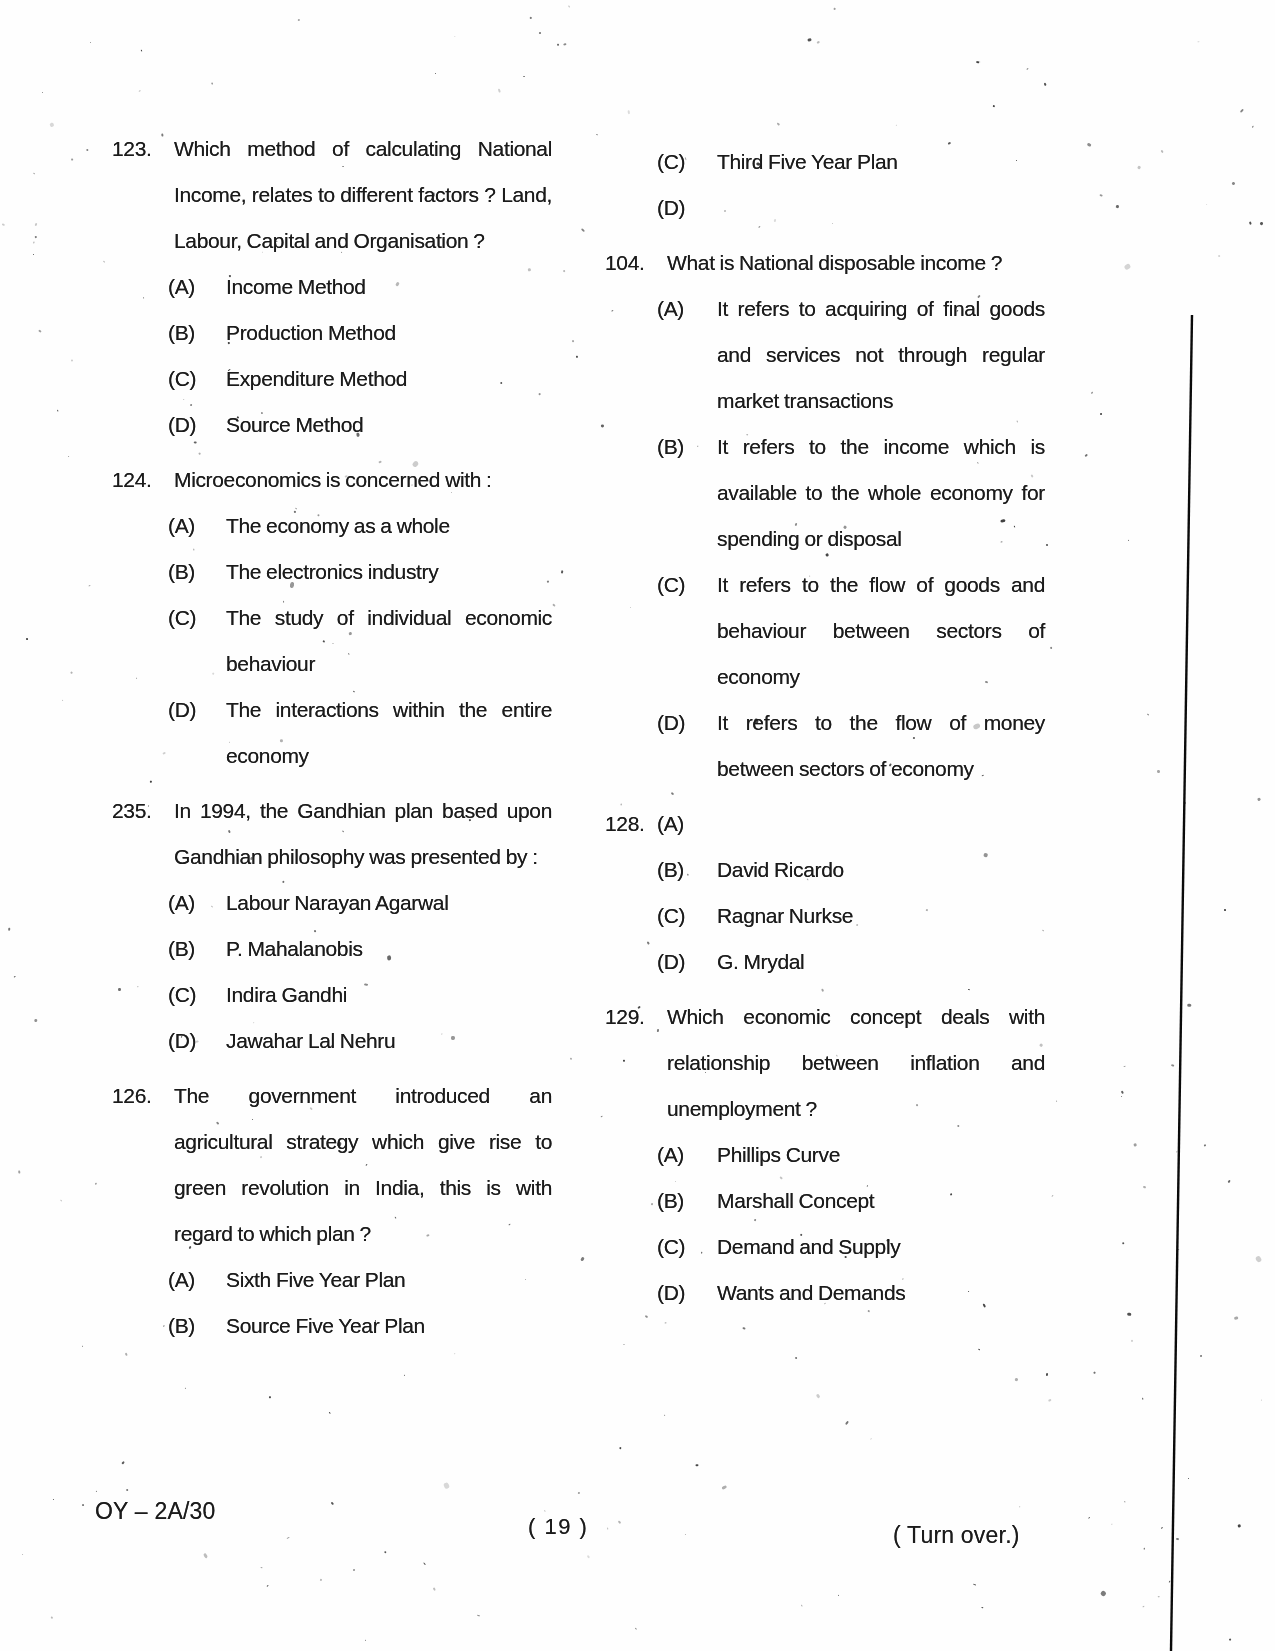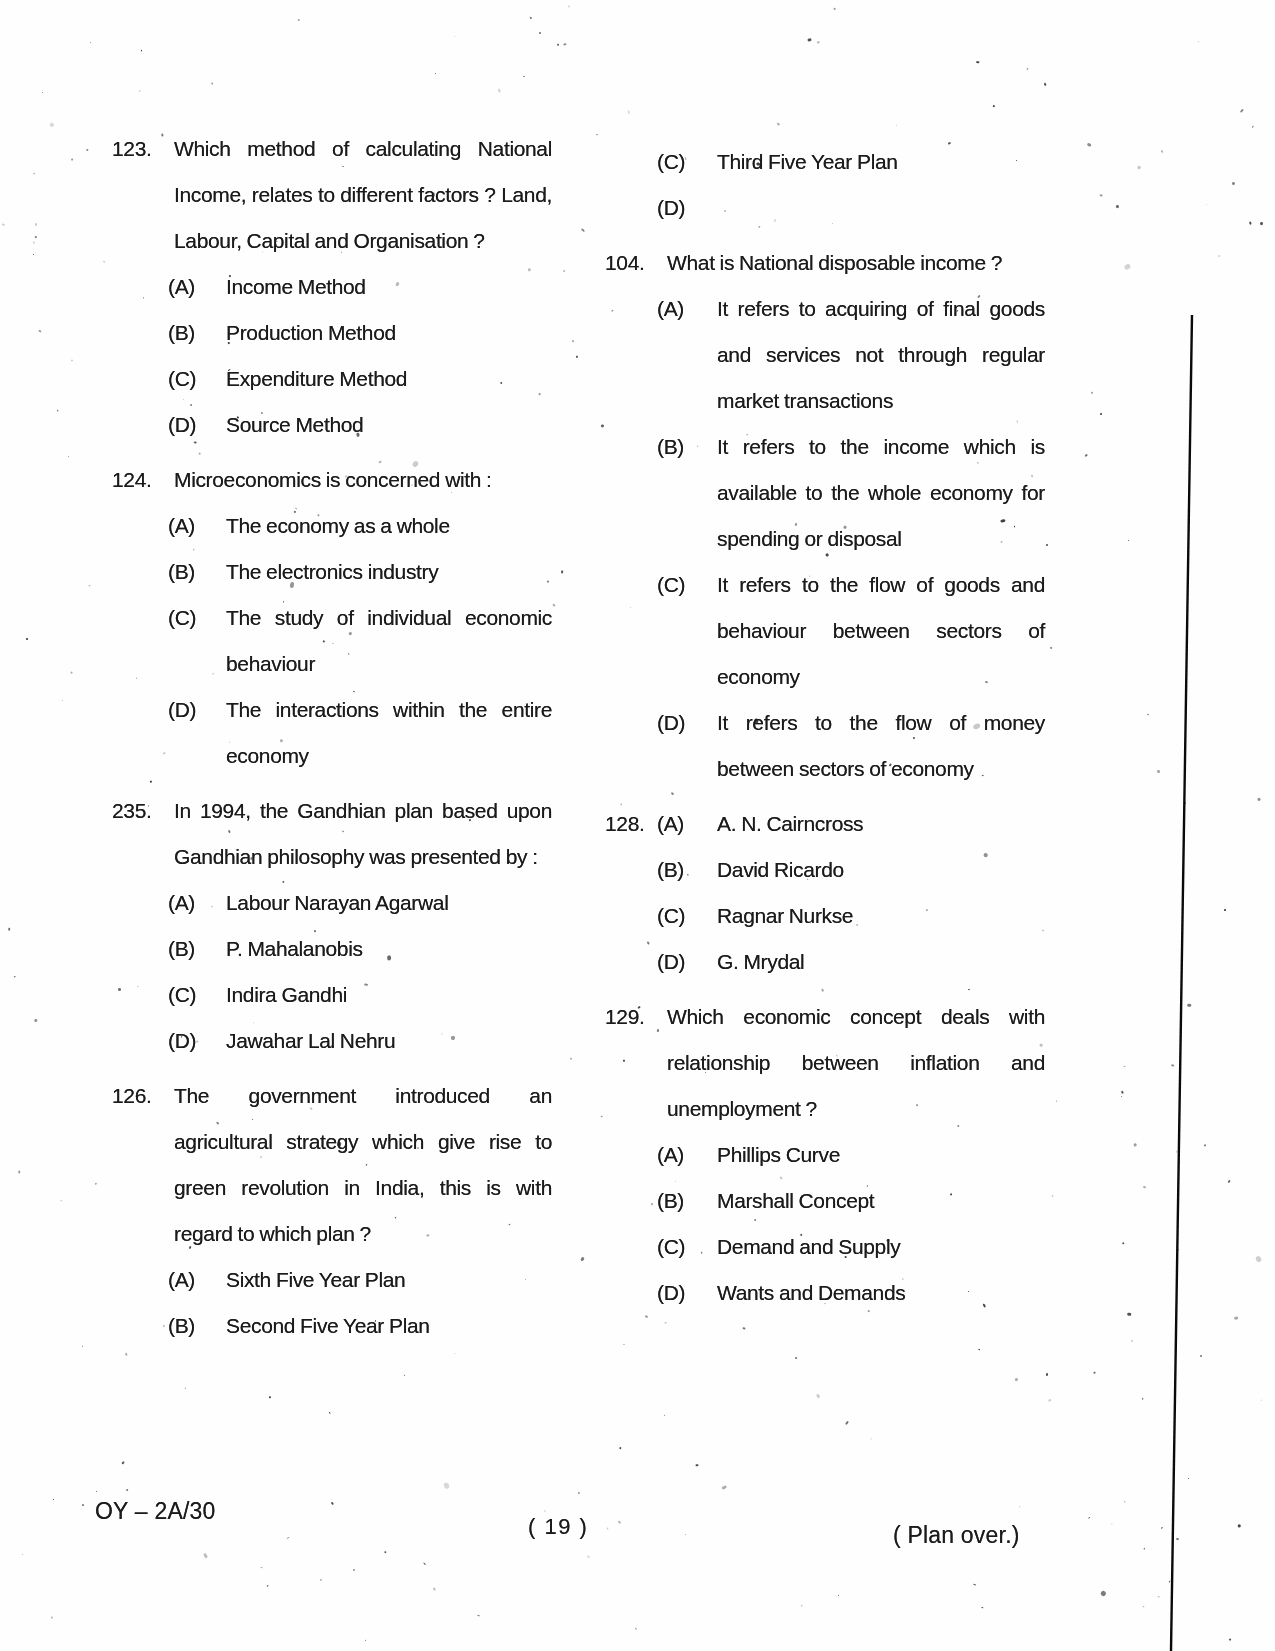--- a/index.html
+++ b/index.html
@@ -453,21 +453,21 @@
 
     <section class="q">
       <span class="qnum">126.</span>
       <p class="qtext">The government introduced an agricultural strategy which give rise to green revolution in India, this is with regard to which plan ?</p>
       <div class="opt">
         <span class="olet">(A)</span>
         <span class="otext">Sixth Five Year Plan</span>
       </div>
       <div class="opt">
         <span class="olet">(B)</span>
-        <span class="otext">Second Five Year Plan</span>
+        <span class="otext">Source Five Year Plan</span>
       </div>
     </section>
 
   </div>
 
   <div class="col col-right">
 
     <section class="q">
       <div class="opt">
         <span class="olet">(C)</span>
@@ -496,21 +496,20 @@
       <div class="opt">
         <span class="olet">(D)</span>
         <span class="otext">It refers to the flow of money between sectors of economy</span>
       </div>
     </section>
 
     <section class="q">
       <span class="qnum">128.</span>
       <div class="opt">
         <span class="olet">(A)</span>
-        <span class="otext">A. N. Cairncross</span>
       </div>
       <div class="opt">
         <span class="olet">(B)</span>
         <span class="otext">David Ricardo</span>
       </div>
       <div class="opt">
         <span class="olet">(C)</span>
         <span class="otext">Ragnar Nurkse</span>
       </div>
       <div class="opt">
@@ -537,15 +536,15 @@
       <div class="opt">
         <span class="olet">(D)</span>
         <span class="otext">Wants and Demands</span>
       </div>
     </section>
 
   </div>
 
   <span class="footer-item footer-code">OY – 2A/30</span>
   <span class="footer-item footer-page">( 19 )</span>
-  <span class="footer-item footer-turn">( Plan over.)</span>
+  <span class="footer-item footer-turn">( Turn over.)</span>
 
 </div>
 
 </body></html>

